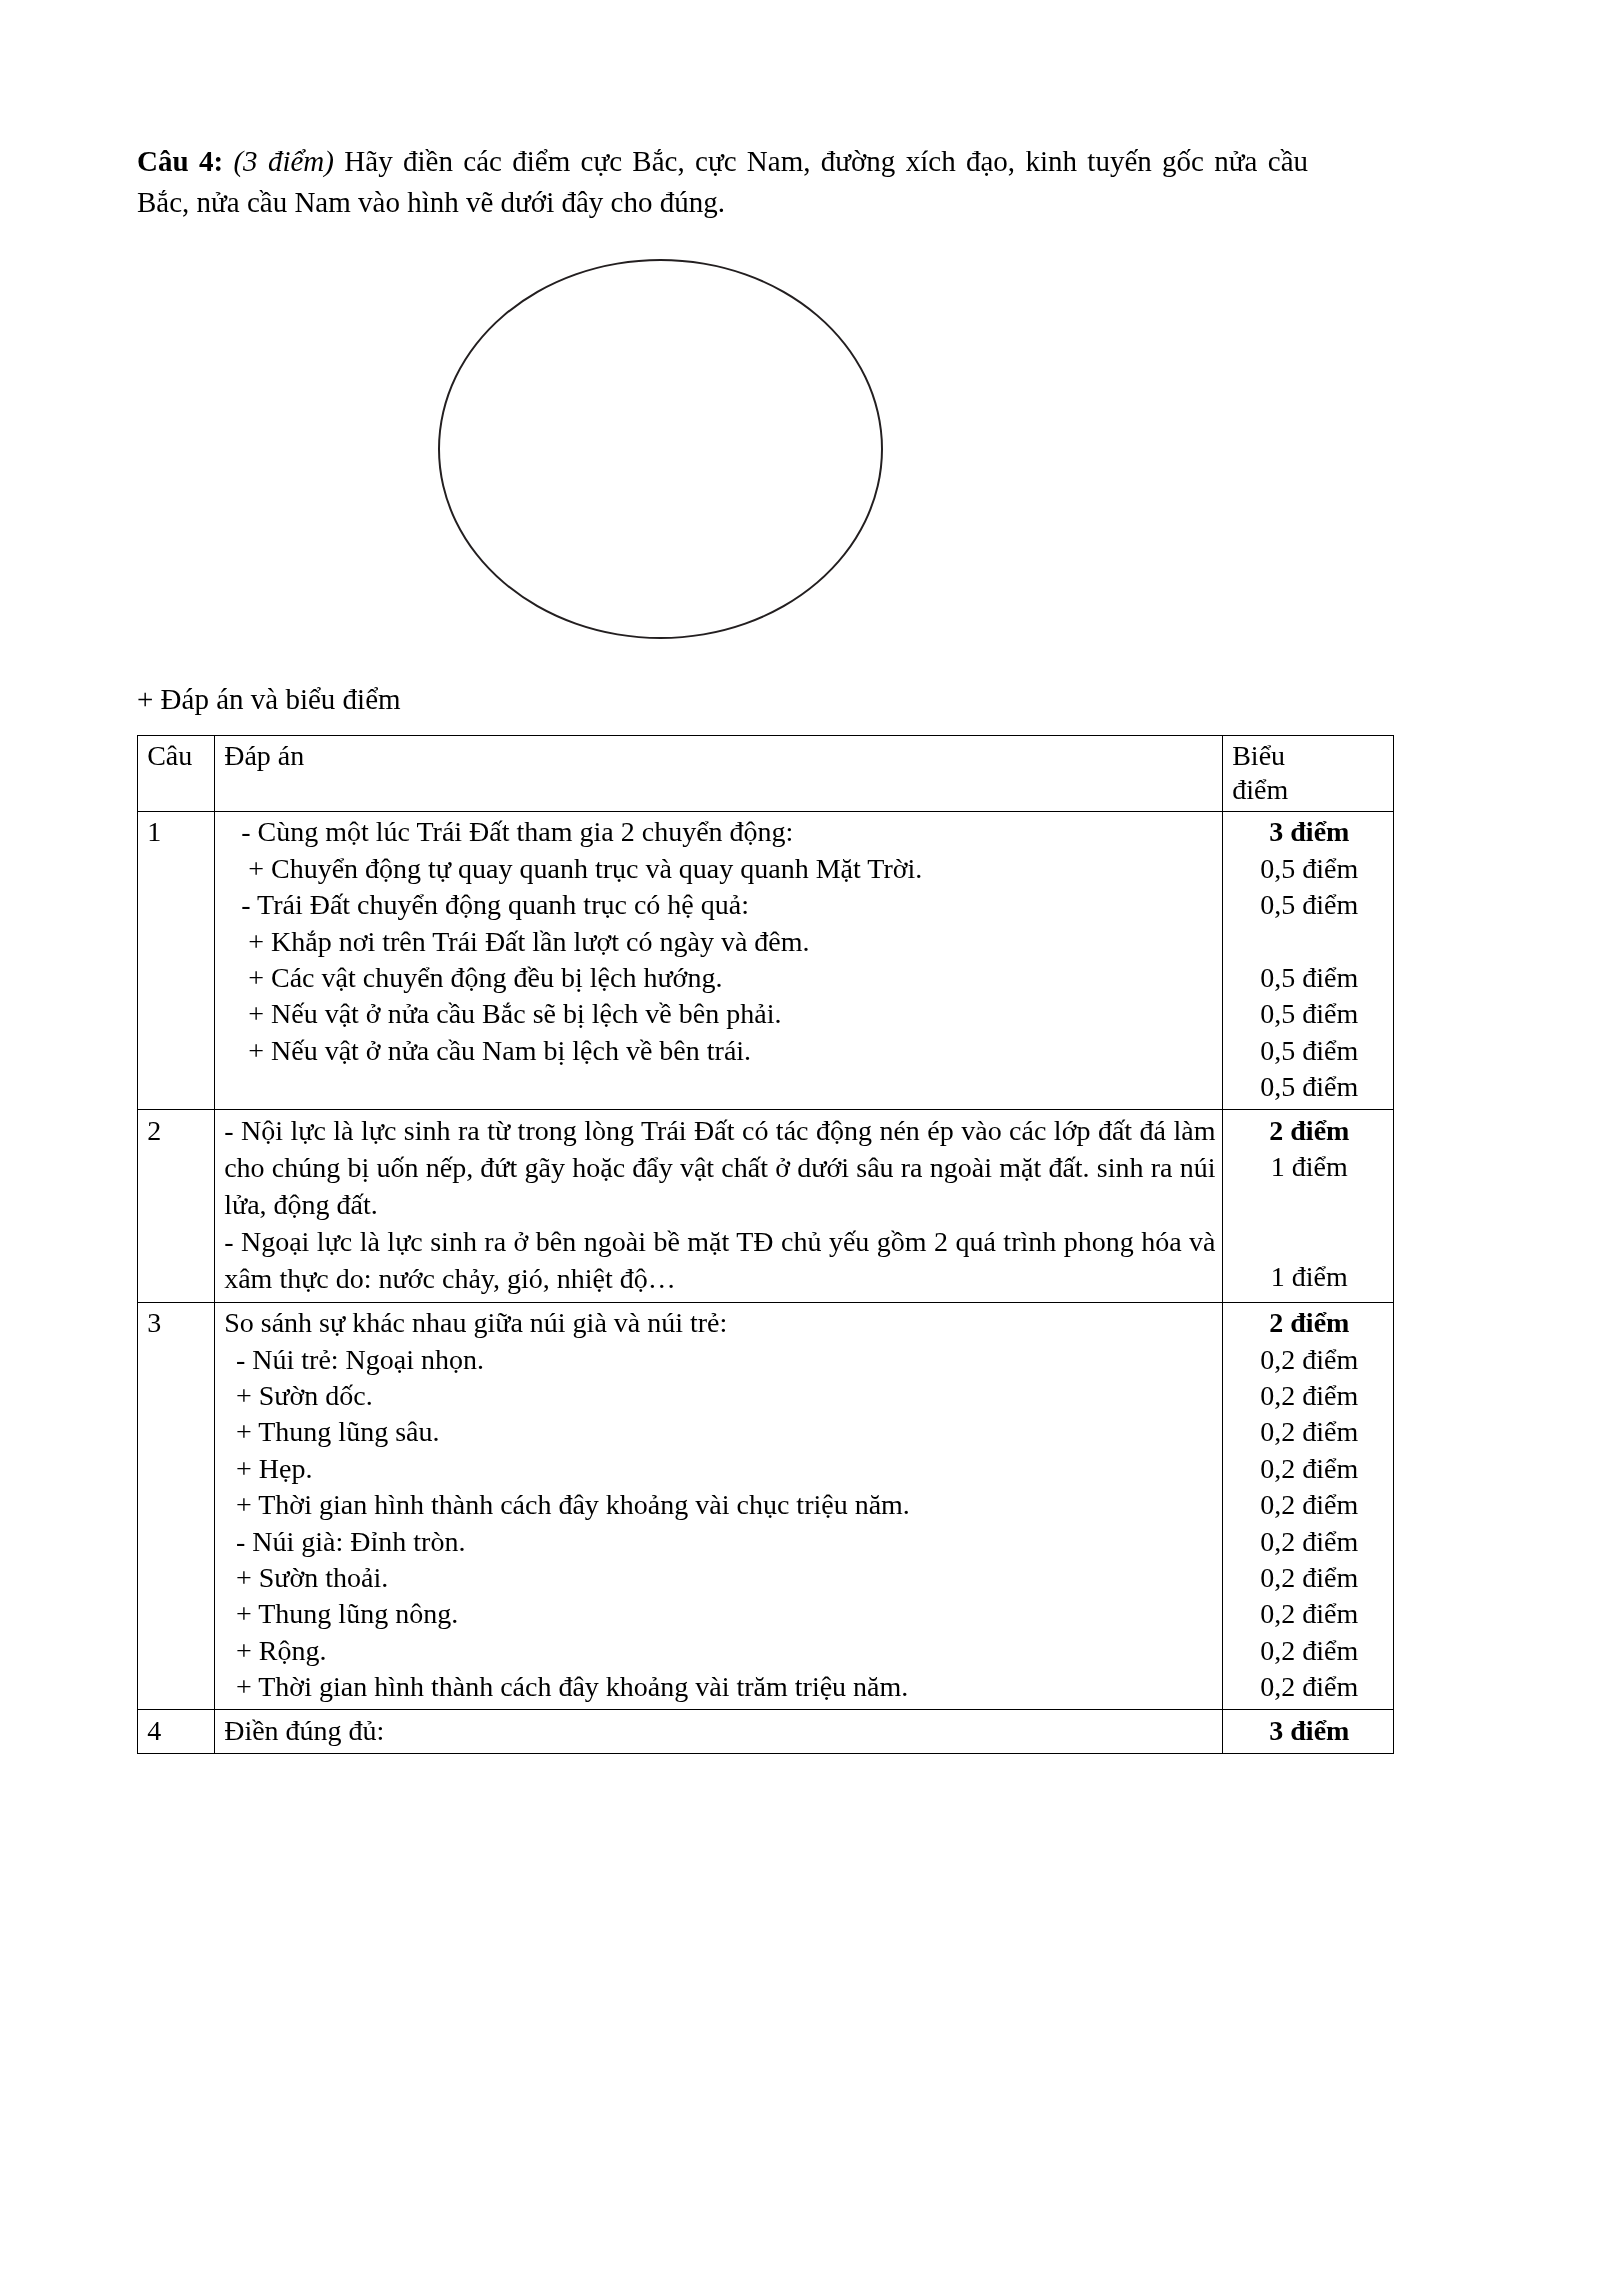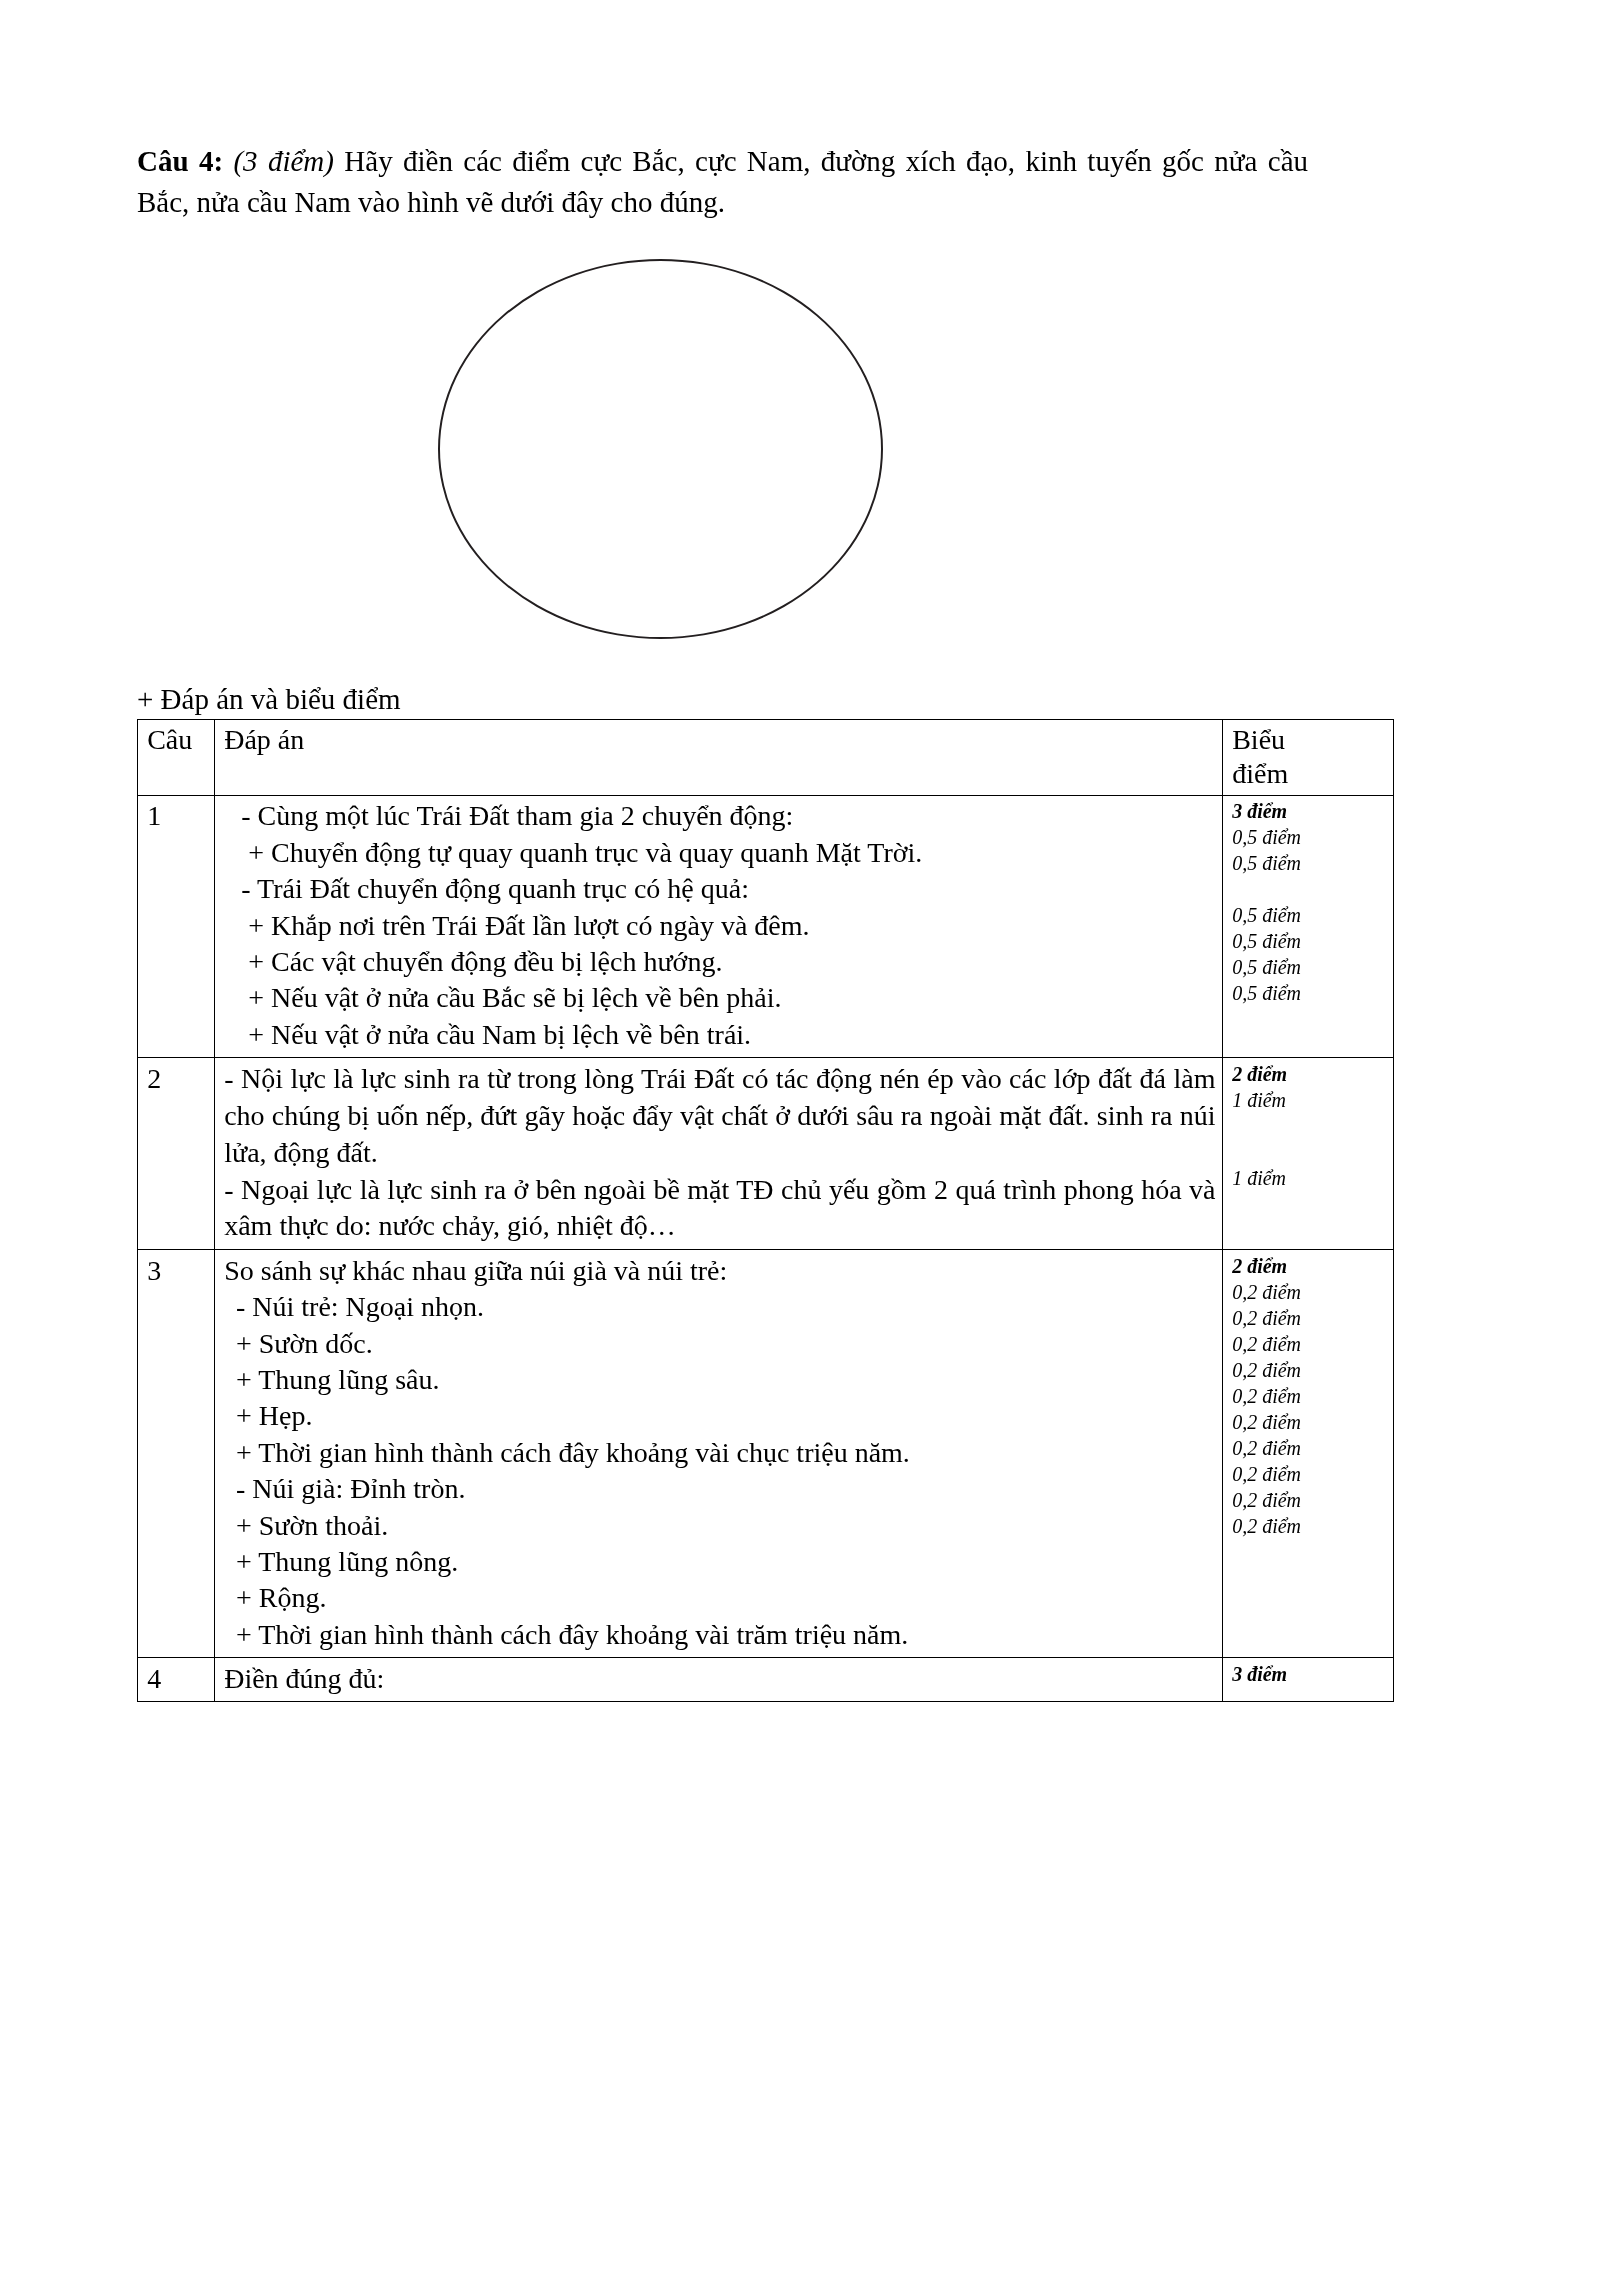--- a/index.html
+++ b/index.html
@@ -45,21 +45,21 @@
     top: 36px;
     width: 445px;
     height: 380px;
     border: 2px solid #231f20;
     border-radius: 50%;
     box-sizing: border-box;
   }
   .answers-heading {
     font-size: 29px;
     line-height: 1.3;
-    margin: 0 0 0 0;
+    margin: 0 0 16px 0;
     padding-left: 0px;
   }
   table.answer-table {
     border-collapse: collapse;
     width: 1256px;
     table-layout: fixed;
     font-size: 27.5px;
   }
   table.answer-table td, table.answer-table th {
     border: 1.3px solid #000000;
@@ -81,25 +81,24 @@
   .cell-num {
     text-align: left;
     font-size: 28px;
     line-height: 1.25;
   }
   .cell-ans {
     font-size: 28px;
     line-height: 1.30;
   }
   .cell-pts {
-    font-size: 20px;
+    font-size: 28px;
     line-height: 1.30;
-    text-align: left;
+    text-align: center;
     padding-left: 10.5px;
-    font-style: italic;
   }
   .line {
     display: block;
     white-space: pre;
   }
   .line.indent {
     padding-left: 17px;
   }
   .line.indent2 {
     padding-left: 11.8px;

